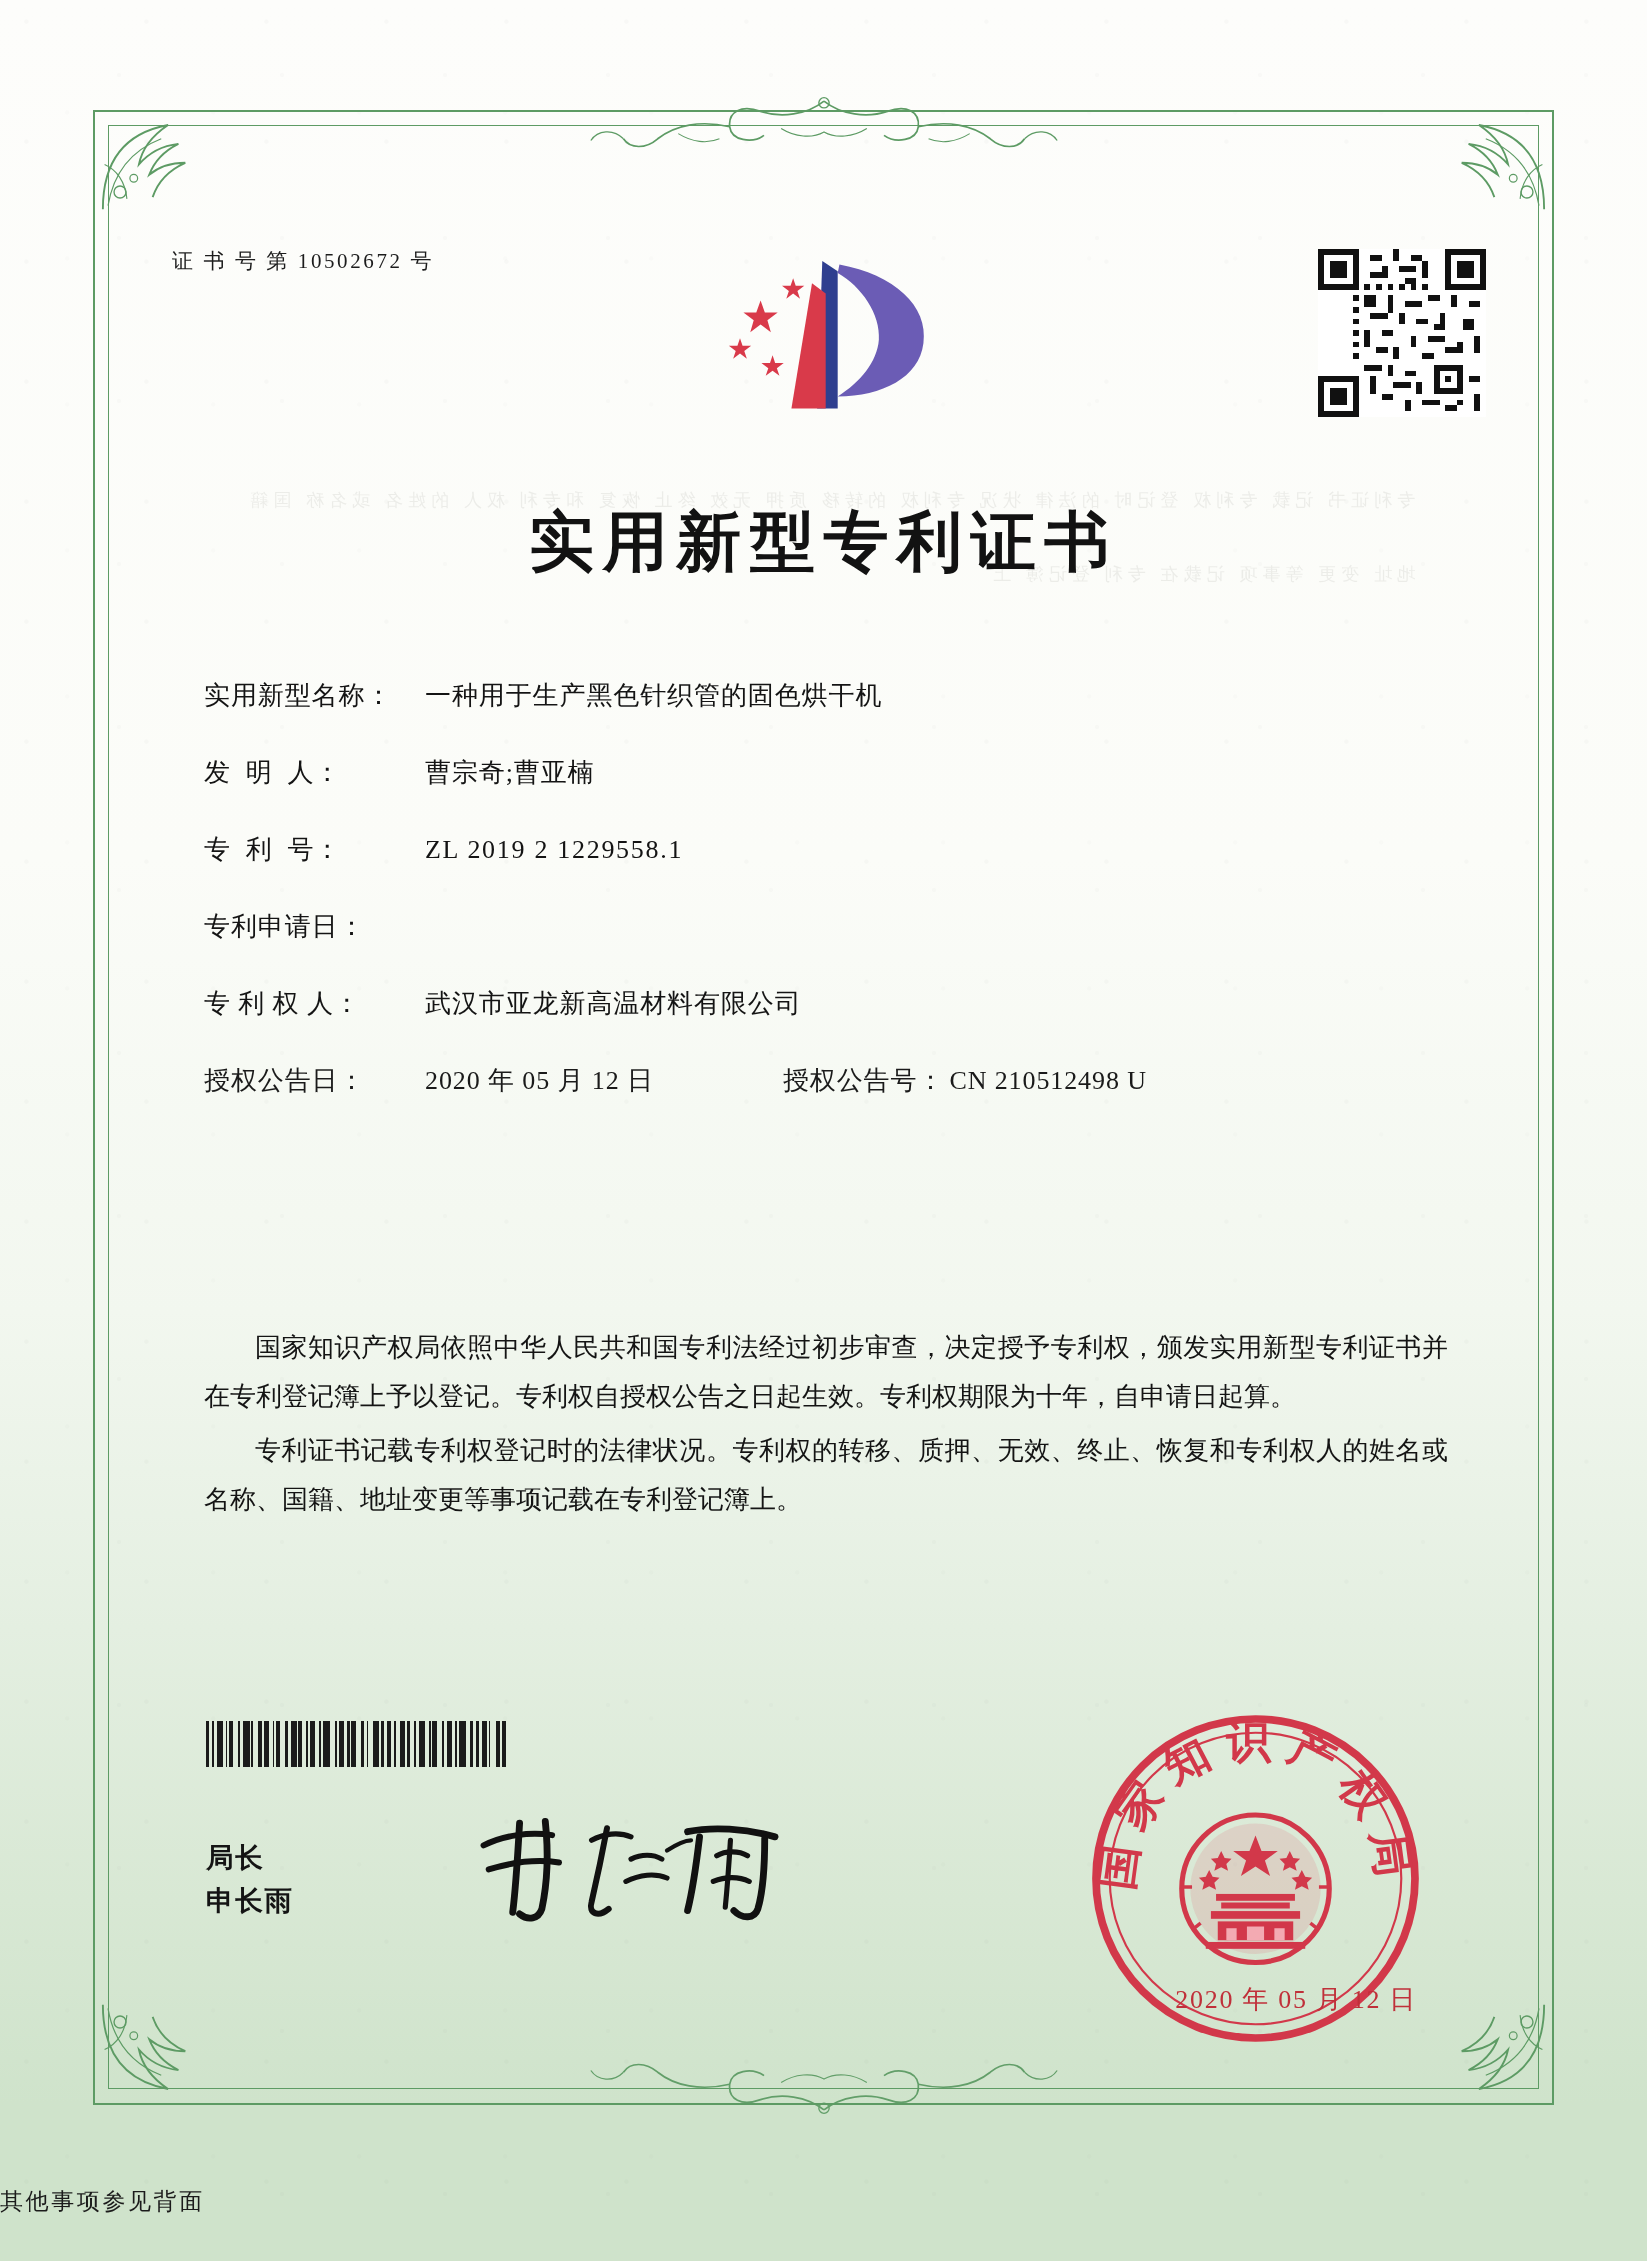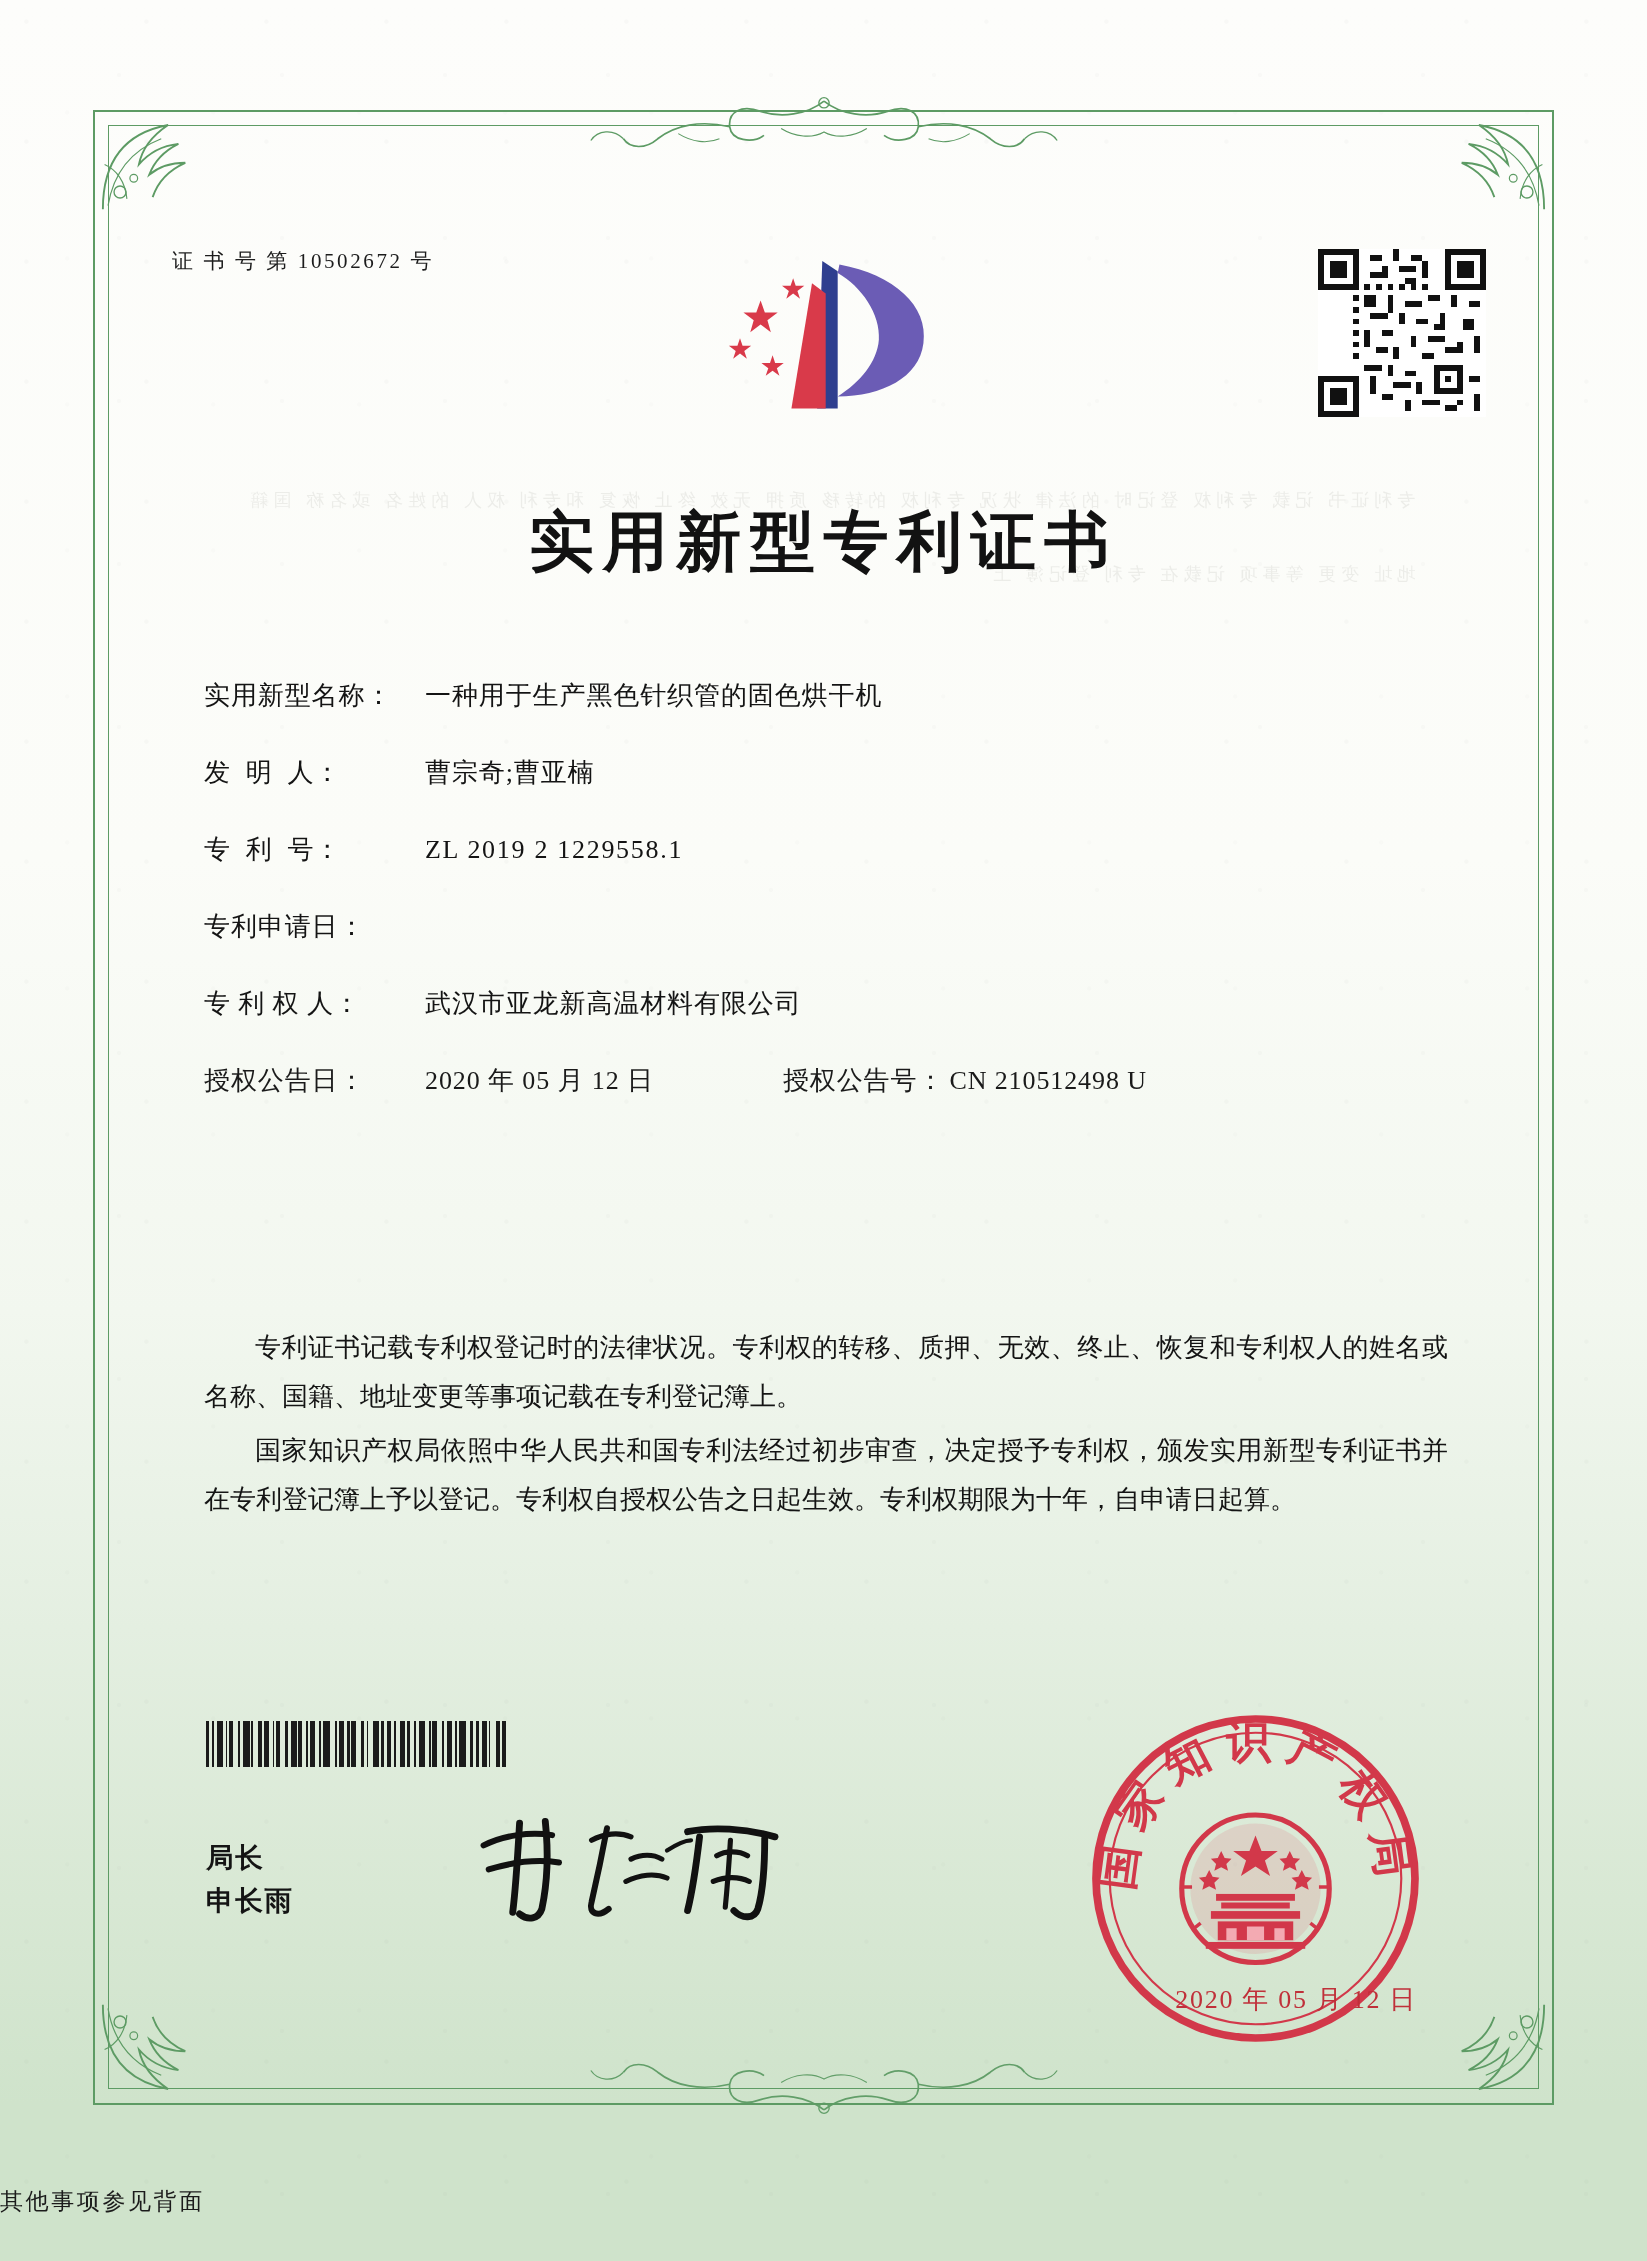--- a/index.html
+++ b/index.html
@@ -488,22 +488,22 @@
     </div>
     <div class="field-dual">
       <span class="lab">授权公告日：</span>
       <span class="val">2020 年 05 月 12 日</span>
       <span class="lab2">授权公告号：</span>
       <span class="val2">CN 210512498 U</span>
     </div>
   </div>
 
   <div class="paras">
+    <p>国家知识产权局依照中华人民共和国专利法经过初步审查，决定授予专利权，颁发实用新型专利证书并在专利登记簿上予以登记。专利权自授权公告之日起生效。专利权期限为十年，自申请日起算。</p>
     <p>专利证书记载专利权登记时的法律状况。专利权的转移、质押、无效、终止、恢复和专利权人的姓名或名称、国籍、地址变更等事项记载在专利登记簿上。</p>
-    <p>国家知识产权局依照中华人民共和国专利法经过初步审查，决定授予专利权，颁发实用新型专利证书并在专利登记簿上予以登记。专利权自授权公告之日起生效。专利权期限为十年，自申请日起算。</p>
   </div>
 
   <div class="barcode">
     <i style="width:3.4px"></i>
       <i style="width:2.6px;background:transparent"></i>
     <i style="width:1.7px"></i>
       <i style="width:3.4px;background:transparent"></i>
     <i style="width:6px"></i>
       <i style="width:2.6px;background:transparent"></i>
     <i style="width:1.7px"></i>

